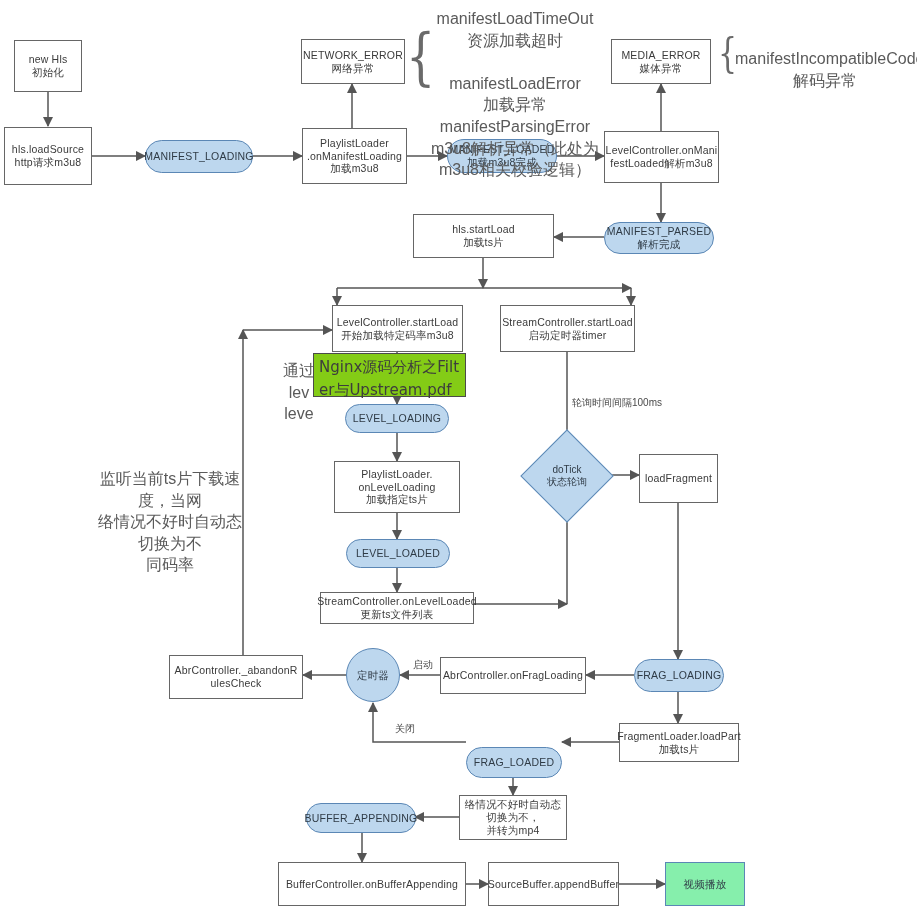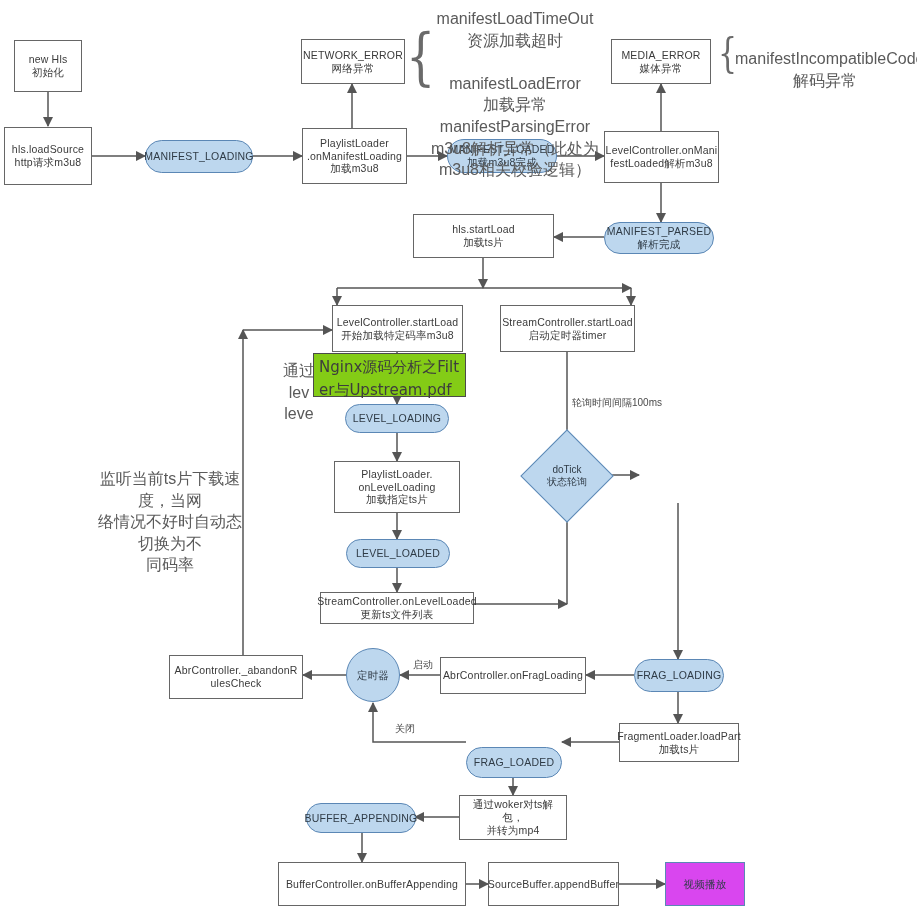--- a/index.html
+++ b/index.html
@@ -45,21 +45,21 @@
     background: #ffffff;
     border: 1.4px solid #666666;
   }
   .pill {
     background: #bdd7ee;
     border: 1.4px solid #5b87b5;
     border-radius: 999px;
     color: #2f3b46;
   }
   .fillbox {
-    background: #d946ef;
+    background: #86efac;
     border: 1.4px solid #5b87b5;
     color: #2f3b46;
   }
   .circle {
     background: #bdd7ee;
     border: 1.4px solid #5b87b5;
     border-radius: 50%;
     color: #2f3b46;
   }
   .diamond-wrap {
@@ -253,36 +253,37 @@
 
   <div class="node rect" style="left:320px; top:592px; width:154px; height:32px;">StreamController.onLevelLoaded
 更新ts文件列表</div>
 
   <div class="diamond-wrap" style="left:534px; top:443px; width:66px; height:66px;">
     <div class="diamond-shape"></div>
     <div class="diamond-label">doTick
 状态轮询</div>
   </div>
 
+  <div class="node rect" style="left:639px; top:454px; width:79px;  height:49px;">loadFragment</div>
 
   <div class="node pill" style="left:634px; top:659px; width:90px;  height:33px;">FRAG_LOADING</div>
 
   <div class="node rect" style="left:440px; top:657px; width:146px; height:37px;">AbrController.onFragLoading</div>
 
   <div class="node circle" style="left:346px; top:648px; width:54px;  height:54px;">定时器</div>
 
   <div class="node rect" style="left:169px; top:655px; width:134px; height:44px;">AbrController._abandonR
 ulesCheck</div>
 
   <div class="node rect" style="left:619px; top:723px; width:120px; height:39px;">FragmentLoader.loadPart
 加载ts片</div>
 
   <div class="node pill" style="left:466px; top:727px; width:96px;  height:31px;margin-top:20px;">FRAG_LOADED</div>
 
-  <div class="node rect" style="left:459px; top:795px; width:108px; height:45px;">通过woker对ts解包，
+  <div class="node rect" style="left:459px; top:795px; width:108px; height:45px;">络情况不好时自动态切换为不，
 并转为mp4</div>
 
   <div class="node pill" style="left:306px; top:803px; width:110px; height:30px;">BUFFER_APPENDING</div>
 
   <div class="node rect" style="left:278px; top:862px; width:188px; height:44px;">BufferController.onBufferAppending</div>
 
   <div class="node rect" style="left:488px; top:862px; width:131px; height:44px;">SourceBuffer.appendBuffer</div>
 
   <div class="node fillbox" style="left:665px; top:862px; width:80px;  height:44px;">视频播放</div>
 

